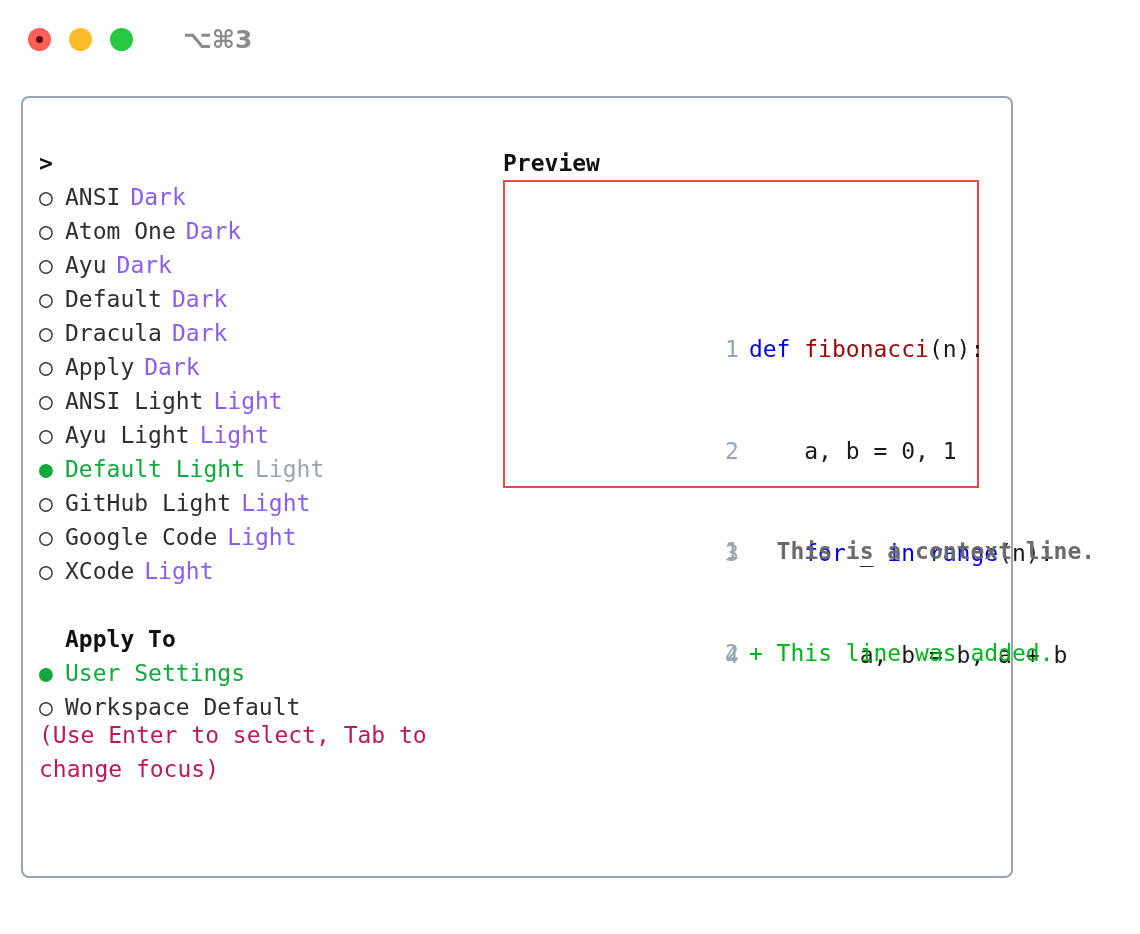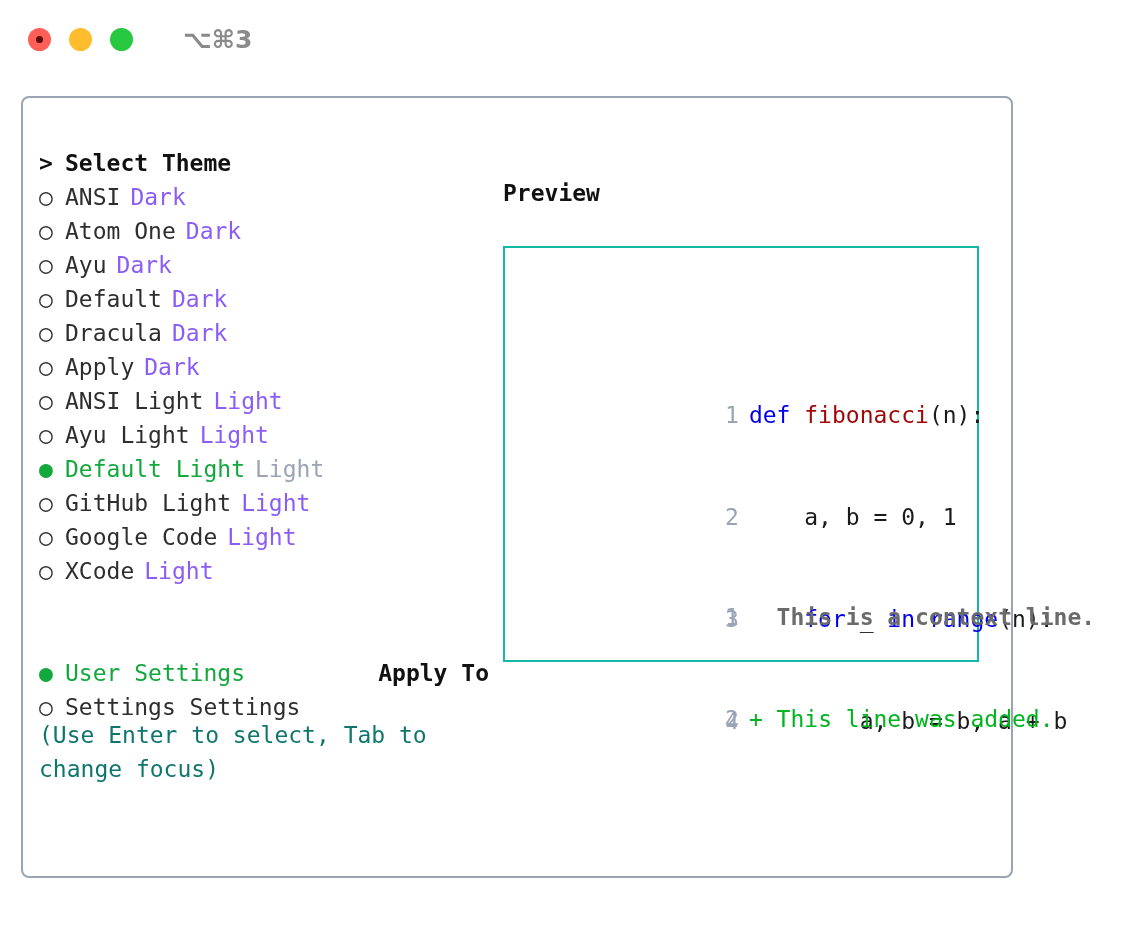--- a/index.html
+++ b/index.html
@@ -133,54 +133,51 @@
 
   .section-head {
     display: flex;
     align-items: flex-end;
     height: 34px;
     line-height: 34px;
     font-size: 23px;
     font-weight: bold;
     color: #111111;
     white-space: pre;
-    flex-direction: column;
   }
 
   .hint {
     position: absolute;
     left: 16px;
     top: 620px;
     width: 410px;
     font-size: 23px;
     line-height: 34px;
-    color: #0f766e;
+    color: #be185d;
     white-space: pre-wrap;
   }
 
   
   .right-col {
     position: absolute;
     left: 480px;
     top: 48px;
     width: 490px;
   }
   .preview-title {
     font-size: 23px;
     font-weight: bold;
     color: #111111;
     line-height: 34px;
     height: 34px;
-    margin-top: 30px;
   }
   .preview-box {
-    margin-top: 36px;
     width: 476px;
-    height: 416px;
-    border: 2px solid #14b8a6;
+    height: 308px;
+    border: 2px solid #ef4444;
     box-sizing: border-box;
     background: #ffffff;
     position: relative;
   }
   .code {
     position: absolute;
     left: 16px;
     top: 48px;
     font-size: 23px;
     line-height: 34px;
@@ -224,21 +221,20 @@
     <div class="shortcut">⌥⌘3</div>
   </div>
 
   <div class="window">
     <div class="columns">
 
       <div class="left-col">
 
         <div class="row title-row">
           <span class="bullet">&gt;</span>
-          <span>Select Theme</span>
         </div>
 
         <div class="row">
           <span class="bullet off">○</span>
           <span class="label">ANSI</span>
           <span class="tag">Dark</span>
         </div>
 
         <div class="row">
           <span class="bullet off">○</span>
@@ -313,21 +309,21 @@
           <span>Apply To</span>
         </div>
 
         <div class="row">
           <span class="bullet on">●</span>
           <span class="label sel">User Settings</span>
         </div>
 
         <div class="row">
           <span class="bullet off">○</span>
-          <span class="label">Settings Settings</span>
+          <span class="label">Workspace Default</span>
         </div>
       </div>
 
       <div class="hint">(Use Enter to select, Tab to change focus)</div>
 
       <div class="right-col">
         <div class="preview-title">Preview</div>
 
         <div class="preview-box">
 

